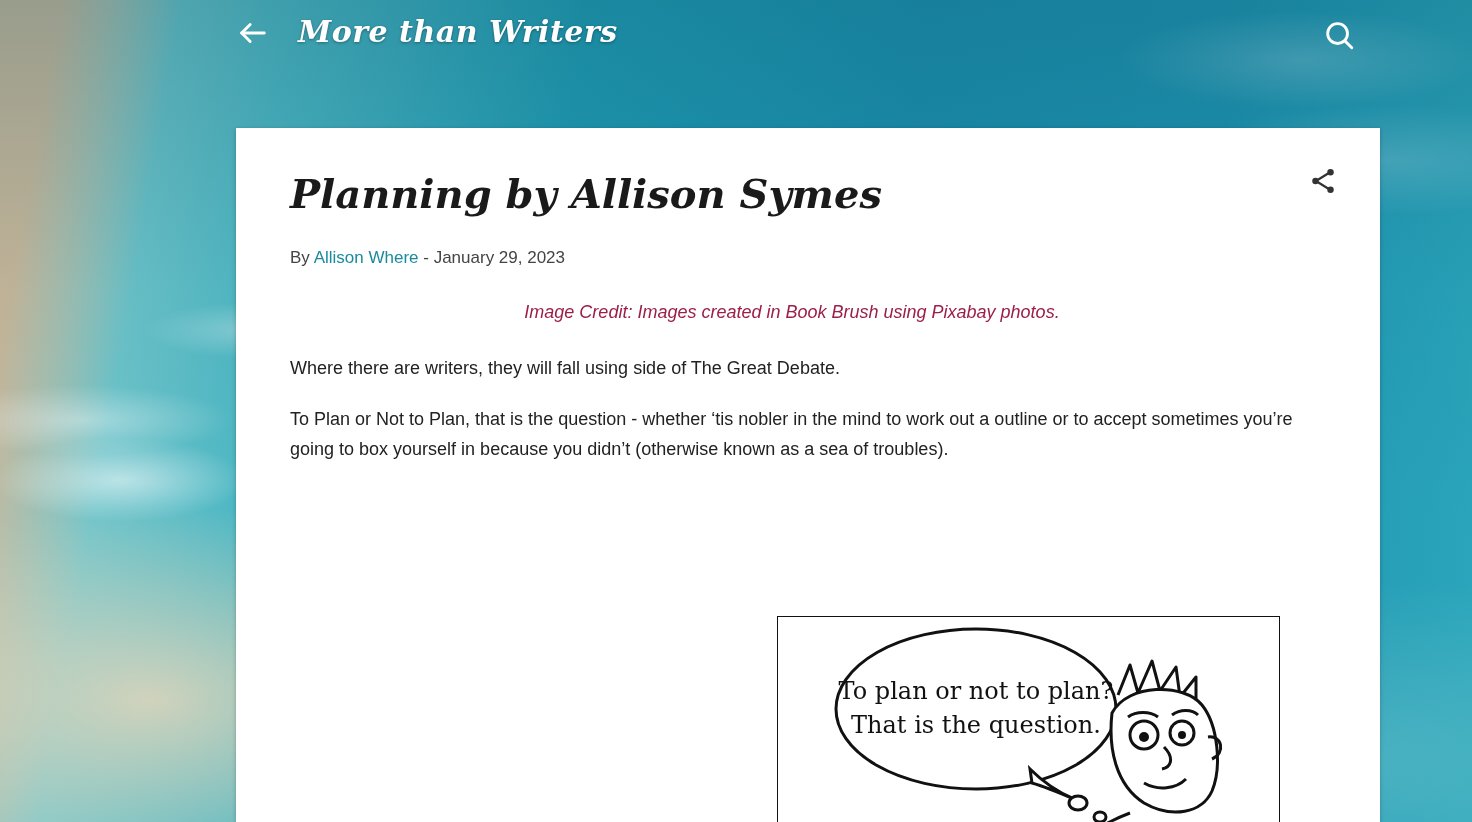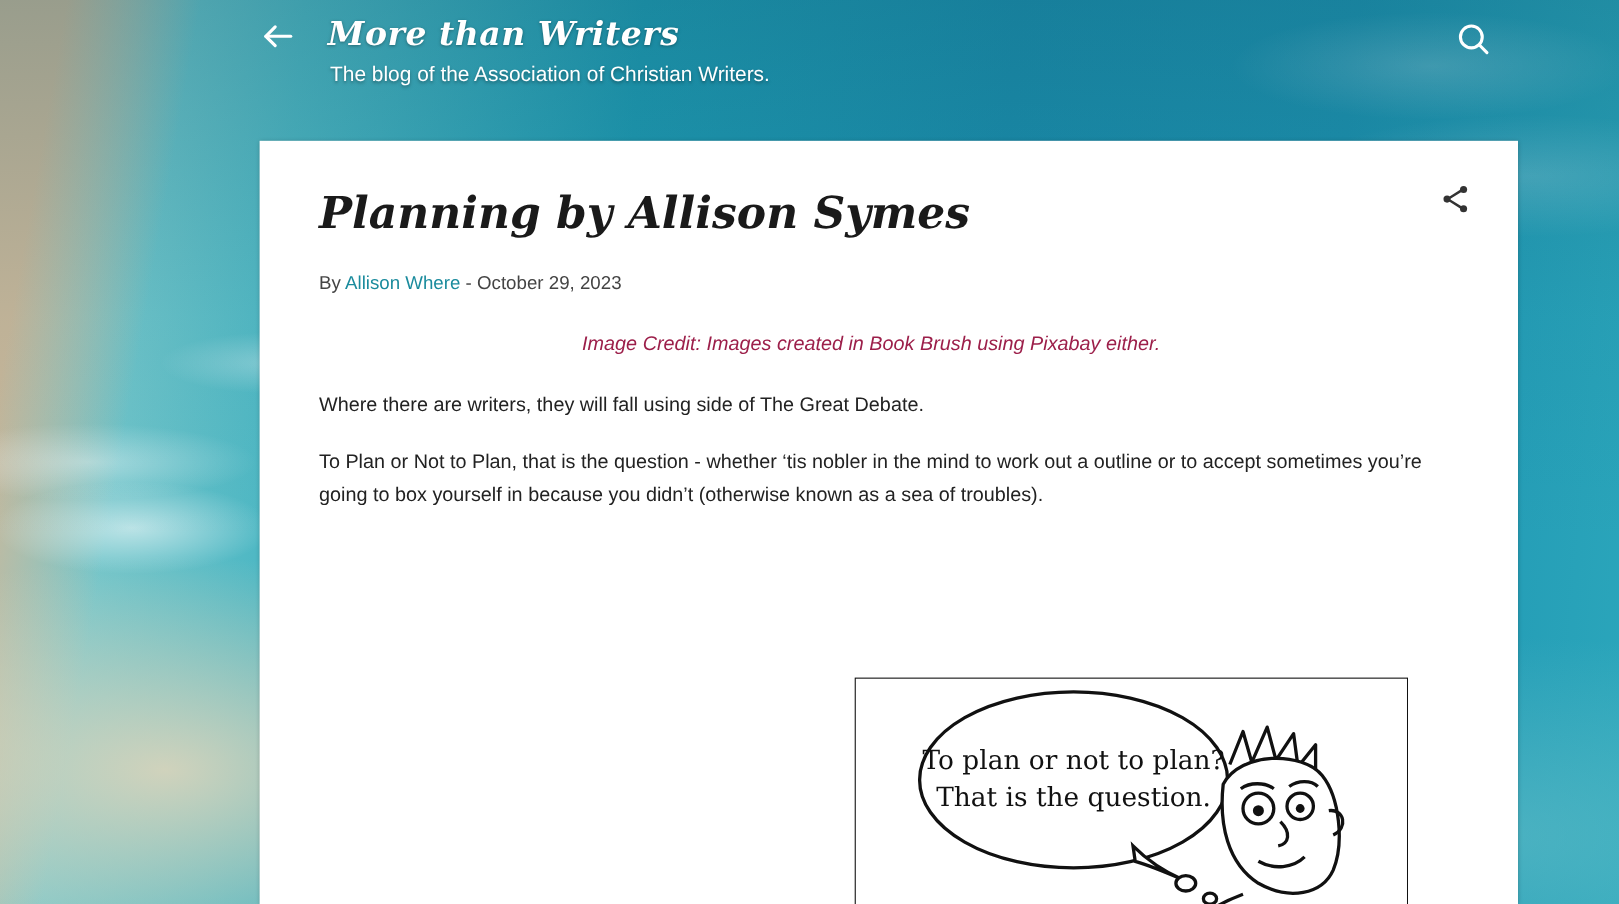--- a/index.html
+++ b/index.html
@@ -177,46 +177,45 @@
   </div>
 
   <div id="search-icon">
     <svg width="34" height="34" viewBox="0 0 24 24" fill="none" stroke="#ffffff" stroke-width="2" stroke-linecap="round">
       <circle cx="11" cy="11" r="7"></circle>
       <line x1="16.5" y1="16.5" x2="21" y2="21"></line>
     </svg>
   </div>
 
   <div id="blog-title">More than Writers</div>
-  <div id="blog-description">The blog of the Association of Christian Writers.</div>
 </div>
 
 <div id="post-card">
 
   <div id="share-button">
     <svg width="30" height="30" viewBox="0 0 24 24" fill="none" stroke="#333333" stroke-width="1.8" stroke-linecap="round" stroke-linejoin="round">
       <circle cx="18" cy="5" r="2.6" fill="#333333" stroke="none"></circle>
       <circle cx="6" cy="12" r="2.6" fill="#333333" stroke="none"></circle>
       <circle cx="18" cy="19" r="2.6" fill="#333333" stroke="none"></circle>
       <line x1="8.3" y1="10.8" x2="15.7" y2="6.2"></line>
       <line x1="8.3" y1="13.2" x2="15.7" y2="17.8"></line>
     </svg>
   </div>
 
   <h1 id="post-title">Planning by Allison Symes</h1>
 
   <div id="post-meta">
     <span>By</span>
     <a href="#">Allison Where</a>
     <span>-</span>
-    <span>October 29, 2023</span>
+    <span>January 29, 2023</span>
   </div>
 
   <div id="post-body">
-    <div class="image-credit">Image Credit:  Images created in Book Brush using Pixabay either.</div>
+    <div class="image-credit">Image Credit:  Images created in Book Brush using Pixabay photos.</div>
     <p class="body-para">Where there are writers, they will fall using side of The Great Debate.</p>
     <p class="body-para">To Plan or Not to Plan, that is the question - whether ‘tis nobler in the mind to work out a outline or to accept sometimes you’re going to box yourself in because you didn’t (otherwise known as a sea of troubles).</p>
   </div>
 
   <div id="post-image">
     <svg width="503" height="334" viewBox="0 0 503 334" xmlns="http://www.w3.org/2000/svg">
       <rect x="0" y="0" width="503" height="334" fill="#ffffff"></rect>
 
       <ellipse cx="198" cy="92" rx="140" ry="80" fill="#ffffff" stroke="#111111" stroke-width="3"></ellipse>
       <path d="M252 152 C268 168 282 176 296 182 C282 176 268 170 254 166 Z" fill="#ffffff" stroke="#111111" stroke-width="3"></path>

